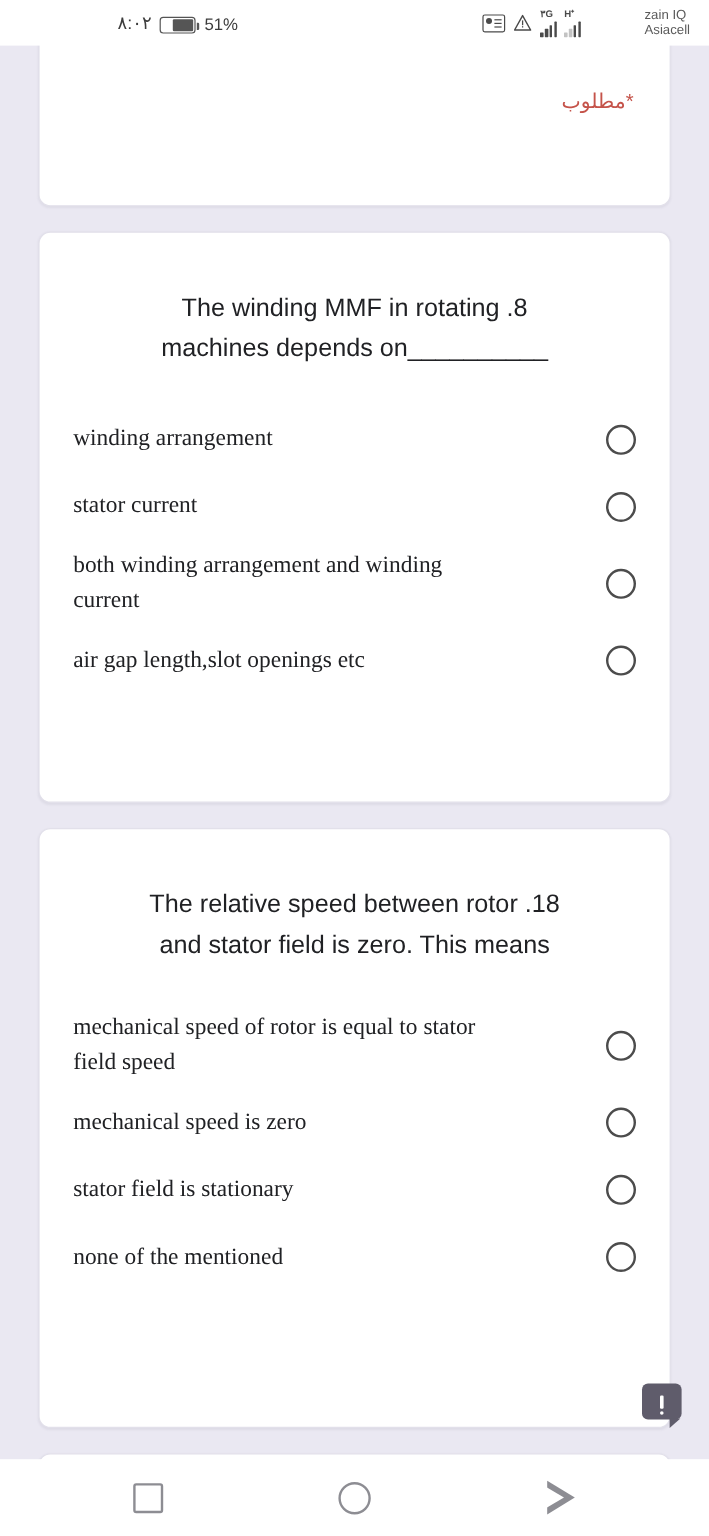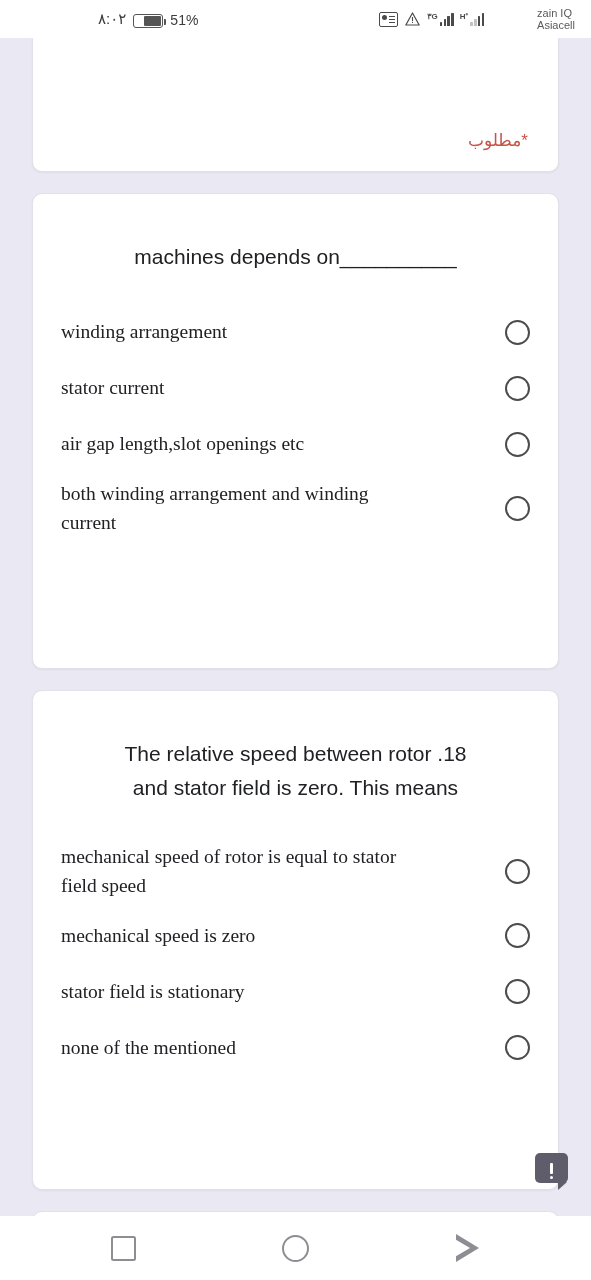--- a/index.html
+++ b/index.html
@@ -50,21 +50,21 @@
   .ico-card::before {
     content: ""; position: absolute; left: 2px; top: 2.5px;
     width: 5px; height: 5px; border-radius: 50%; background: #4a4a4a;
   }
   .ico-card::after {
     content: ""; position: absolute; left: 9px; top: 3px;
     width: 6px; height: 1.4px; background: #4a4a4a;
     box-shadow: 0 3px 0 #4a4a4a, 0 6px 0 #4a4a4a;
   }
   .ico-warn { width: 17px; height: 16px; }
-  .sig-group { display: flex; align-items: flex-end; gap: 1px; }
+  .sig-group { display: flex; align-items: flex-end; gap: 1px; flex-direction: column; }
   .sig-label {
     font-size: 8px; color: #4a4a4a; line-height: 1;
     align-self: flex-start; margin-right: 1px; margin-top: 1px;
     font-weight: 700;
   }
   .sig-bars { display: flex; align-items: flex-end; gap: 1.2px; height: 14px; }
   .sig-bars i { width: 2.6px; background: #4a4a4a; display: block; border-radius: .5px; }
   .sig-bars i:nth-child(1) { height: 4px; }
   .sig-bars i:nth-child(2) { height: 7px; }
   .sig-bars i:nth-child(3) { height: 10px; }
@@ -105,21 +105,21 @@
   }
   #form-title {
     font-size: 19.5px; color: #232323;
     text-align: right; width: 100%;
     padding-right: 6px;
     white-space: nowrap;
   }
   #required-note {
     font-size: 17px; color: #c5534a;
     direction: rtl; text-align: center;
-    padding-right: 4px; padding-bottom: 20px;
+    padding-right: 4px; padding-bottom: 76px;
   }
 
   
   .q-card { position: absolute; left: 32px; }
   #card-q1 { top: 193px; height: 476px; }
   #card-q2 { top: 690px; height: 500px; }
   #card-q3 { top: 1211px; height: 80px; }
 
   .q-text {
     font-size: 21px; line-height: 1.62;
@@ -218,37 +218,38 @@
 
   <div id="content">
 
     <div class="card" id="card-header">
       <div id="form-title">Answer Only Twenty Questions</div>
       <div id="required-note">*مطلوب</div>
     </div>
 
     <div class="card q-card" id="card-q1">
       <div class="q-text">
+        <div>The winding MMF in rotating .8</div>
         <div><span class="q-underline">__________</span><span>machines depends on</span></div>
       </div>
       <div class="opt-list">
         <div class="opt-row">
           <span class="opt-label">winding arrangement</span>
           <span class="radio"></span>
         </div>
         <div class="opt-row">
           <span class="opt-label">stator current</span>
           <span class="radio"></span>
         </div>
-        <div class="opt-row">
-          <span class="opt-label">air gap length,slot openings etc</span>
-          <span class="radio"></span>
-        </div>
         <div class="opt-row tall">
           <span class="opt-label wrap">both winding arrangement and winding current</span>
+          <span class="radio"></span>
+        </div>
+        <div class="opt-row">
+          <span class="opt-label">air gap length,slot openings etc</span>
           <span class="radio"></span>
         </div>
       </div>
     </div>
 
     <div class="card q-card" id="card-q2">
       <div class="q-text">
         <div>The relative speed between rotor .18</div>
         <div>and stator field is zero. This means</div>
       </div>

